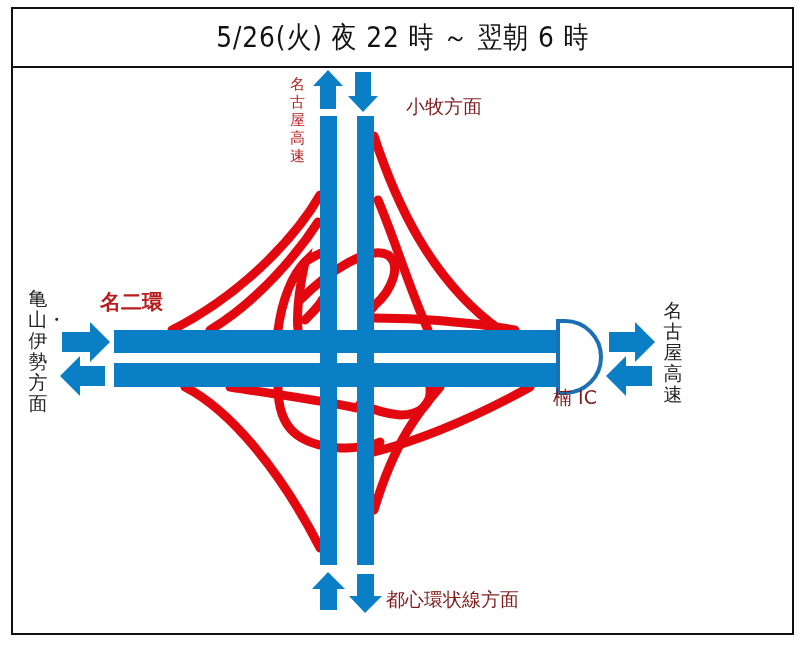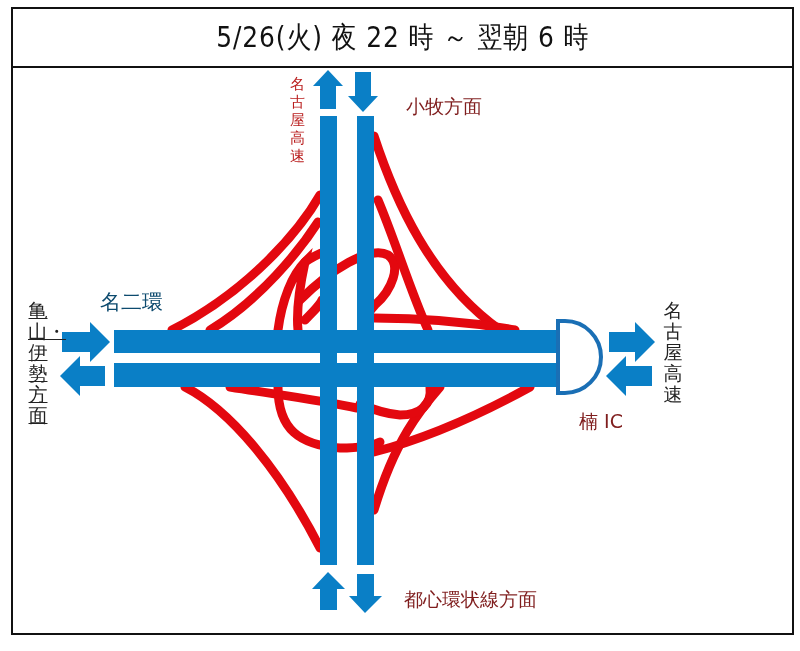--- a/index.html
+++ b/index.html
@@ -8,21 +8,21 @@
     .frame { position: absolute; left: 11px; top: 7px; width: 779px; height: 624px;
              border: 2px solid #111; box-sizing: content-box; }
     .header { position: absolute; left: 0; top: 0; width: 779px; height: 57px;
               border-bottom: 2px solid #111; display: flex; align-items: center; justify-content: center; }
     .header-title { font-size: 29px; color: #111; letter-spacing: 1px;
                     transform: scaleX(0.86); white-space: nowrap; }
     svg.diagram { position: absolute; left: 0; top: 0; }
     .label { position: absolute; color: #7f1d1d; font-size: 19px; line-height: 1; white-space: nowrap; }
     .vlabel { position: absolute; color: #222; font-size: 19px; line-height: 21px; width: 20px;
               text-align: center; word-break: break-all; white-space: normal; }
-    .green { color: #0c4a6e; }
+    .green { color: #b91c1c; font-weight: bold; }
     .vgreen { position: absolute; color: #b91c1c; font-size: 15px; line-height: 18px; width: 16px;
               text-align: right; word-break: break-all; white-space: normal; }
   </style>
 </head>
 <body>
 
 <div class="frame">
   <div class="header">
     <span class="header-title">5/26(火) 夜 22 時 ～ 翌朝 6 時</span>
   </div>
@@ -79,18 +79,18 @@
   <polygon points="357,574 374,574 374,596 382,596 365,613 349,596 357,596" fill="#0a7fc6"></polygon>
 
   <polygon points="62,332 90,332 90,322 110,342 90,362 90,352 62,352" fill="#0a7fc6"></polygon>
   <polygon points="105,366 80,366 80,356 60,376 80,396 80,386 105,386" fill="#0a7fc6"></polygon>
 
   <polygon points="609,332 635,332 635,322 655,342 635,362 635,352 609,352" fill="#0a7fc6"></polygon>
   <polygon points="652,366 626,366 626,356 606,376 626,396 626,386 652,386" fill="#0a7fc6"></polygon>
 </svg>
 
 <div class="label" style="left:406px; top:97px;">小牧方面</div>
-<div class="label" style="left:404px; top:590px;text-align:right;">都心環状線方面</div>
-<div class="vlabel" style="left:28px; top:300px;text-decoration:underline;">亀山・伊勢方面</div>
+<div class="label" style="left:386px; top:590px;text-align:right;">都心環状線方面</div>
+<div class="vlabel" style="left:28px; top:288px;">亀山・伊勢方面</div>
 <div class="vlabel" style="left:663px; top:300px;">名古屋高速</div>
 <div class="label green" style="left:100px; top:292px; font-size:21px;">名二環</div>
 <div class="vgreen" style="left:289px; top:75px;">名古屋高速</div>
-<div class="label" style="left:553px; top:412px;margin-left:26px;">楠 IC</div>
+<div class="label" style="left:553px; top:388px;">楠 IC</div>
 
 </body></html>

